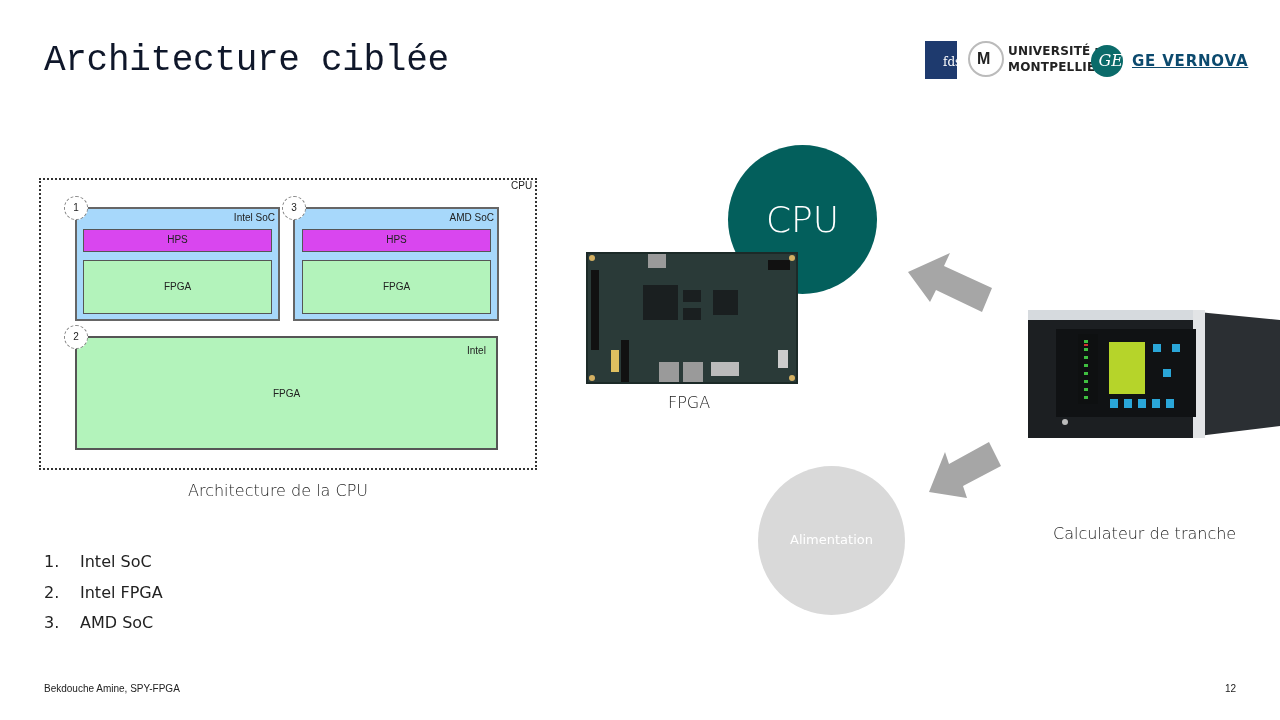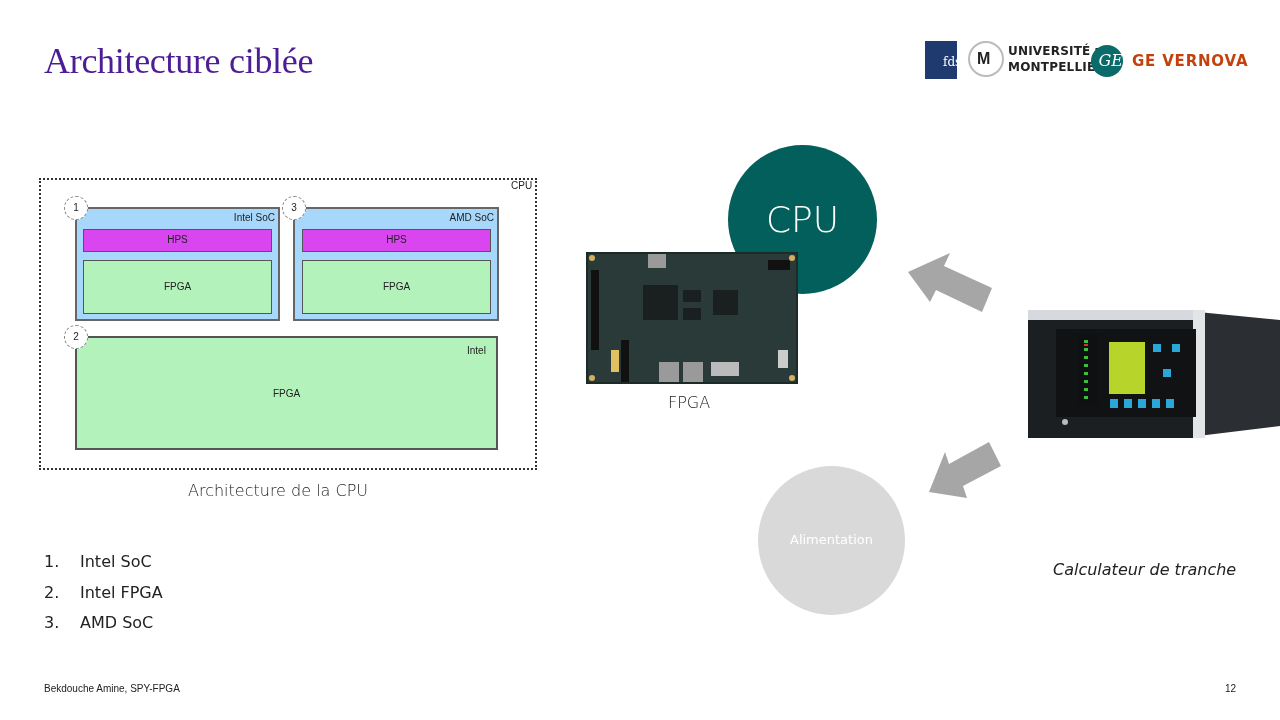--- a/index.html
+++ b/index.html
@@ -1,29 +1,29 @@
 <!DOCTYPE html>
 <html><head>
 <meta charset="utf-8">
 <style>
   html, body { margin:0; padding:0; }
   body { width:1280px; height:720px; position:relative; background:#ffffff; overflow:hidden;
          font-family:"Liberation Sans", sans-serif; color:#222; }
   .abs { position:absolute; }
-  .title { left:44px; top:40px; font-size:36px; color:#4c1d95; font-family:Liberation Serif, serif; font-weight:400; letter-spacing:-0.3px; }
+  .title { left:44px; top:40px; font-size:36px; color:#0f172a; font-family:Liberation Mono, monospace; font-weight:400; letter-spacing:-0.3px; }
 
   
   .logo-fds { left:925px; top:41px; width:32px; height:38px; background:#1e3a6e; }
   .logo-fds .txt { position:absolute; left:18px; top:14px; font-size:12px; color:#fff; font-family:"DejaVu Serif", serif; }
   .logo-um { left:968px; top:41px; width:36px; height:36px; border-radius:50%; border:2px solid #bbb; box-sizing:border-box; background:#fff; }
   .logo-um .m { position:absolute; left:7px; top:7px; font-size:16px; font-weight:bold; color:#222; }
   .um-text { left:1008px; top:44px; font-size:12px; font-weight:bold; line-height:14px; color:#222; letter-spacing:0.2px; font-family:"DejaVu Sans", sans-serif; }
   .um-text .de { font-size:8px; }
   .ge-logo { left:1091px; top:45px; width:32px; height:32px; border-radius:50%; background:#0b6b6a; color:#fff; text-align:right; line-height:32px; font-size:16px; font-style:italic; font-family:"DejaVu Serif", serif; }
-  .ge-text { left:1132px; top:52px; font-size:15px; font-weight:bold; color:#c2410c; letter-spacing:0.8px; font-family:"DejaVu Sans", sans-serif; }
+  .ge-text { left:1132px; top:52px; font-size:15px; font-weight:bold; color:#0c4a6e; letter-spacing:0.8px; font-family:"DejaVu Sans", sans-serif;text-decoration:underline; }
 
   
   .cpu-box { left:39px; top:178px; width:498px; height:292px; border:2px dotted #333; box-sizing:border-box; }
   .cpu-label { left:511px; top:180px; font-size:10px; color:#222; }
   .soc { background:#a7d8fb; border:2px solid #666; box-sizing:border-box; }
   .hps { background:#d946ef; border:1.5px solid #555; box-sizing:border-box; font-size:10px; text-align:center; color:#222; }
   .fpga { background:#b3f3bb; border:1.5px solid #555; box-sizing:border-box; font-size:10px; text-align:center; color:#222; }
   .badge { width:24px; height:24px; border-radius:50%; border:1.5px dashed #888; background:#fff; box-sizing:border-box; font-size:10px; text-align:center; line-height:21px; color:#222; }
   .box-label { font-size:10px; color:#222; }
 
@@ -146,16 +146,16 @@
   <rect x="135" y="65" width="8" height="8" fill="#2aa6d8"></rect>
   <g fill="#2aa6d8">
     <rect x="82" y="95" width="8" height="9"></rect>
       <rect x="96" y="95" width="8" height="9"></rect>
     <rect x="110" y="95" width="8" height="9"></rect>
       <rect x="124" y="95" width="8" height="9"></rect>
     <rect x="138" y="95" width="8" height="9"></rect>
   </g>
   <circle cx="37" cy="118" r="3" fill="#bbb"></circle>
 </svg>
-<div class="abs caption" style="left:1053px;top:560px;font-style:italic;">Calculateur de tranche</div>
+<div class="abs caption" style="left:1053px;top:524px;">Calculateur de tranche</div>
 
 <div class="abs footer-l">Bekdouche Amine, SPY-FPGA</div>
 <div class="abs footer-r">12</div>
 
 </body></html>

